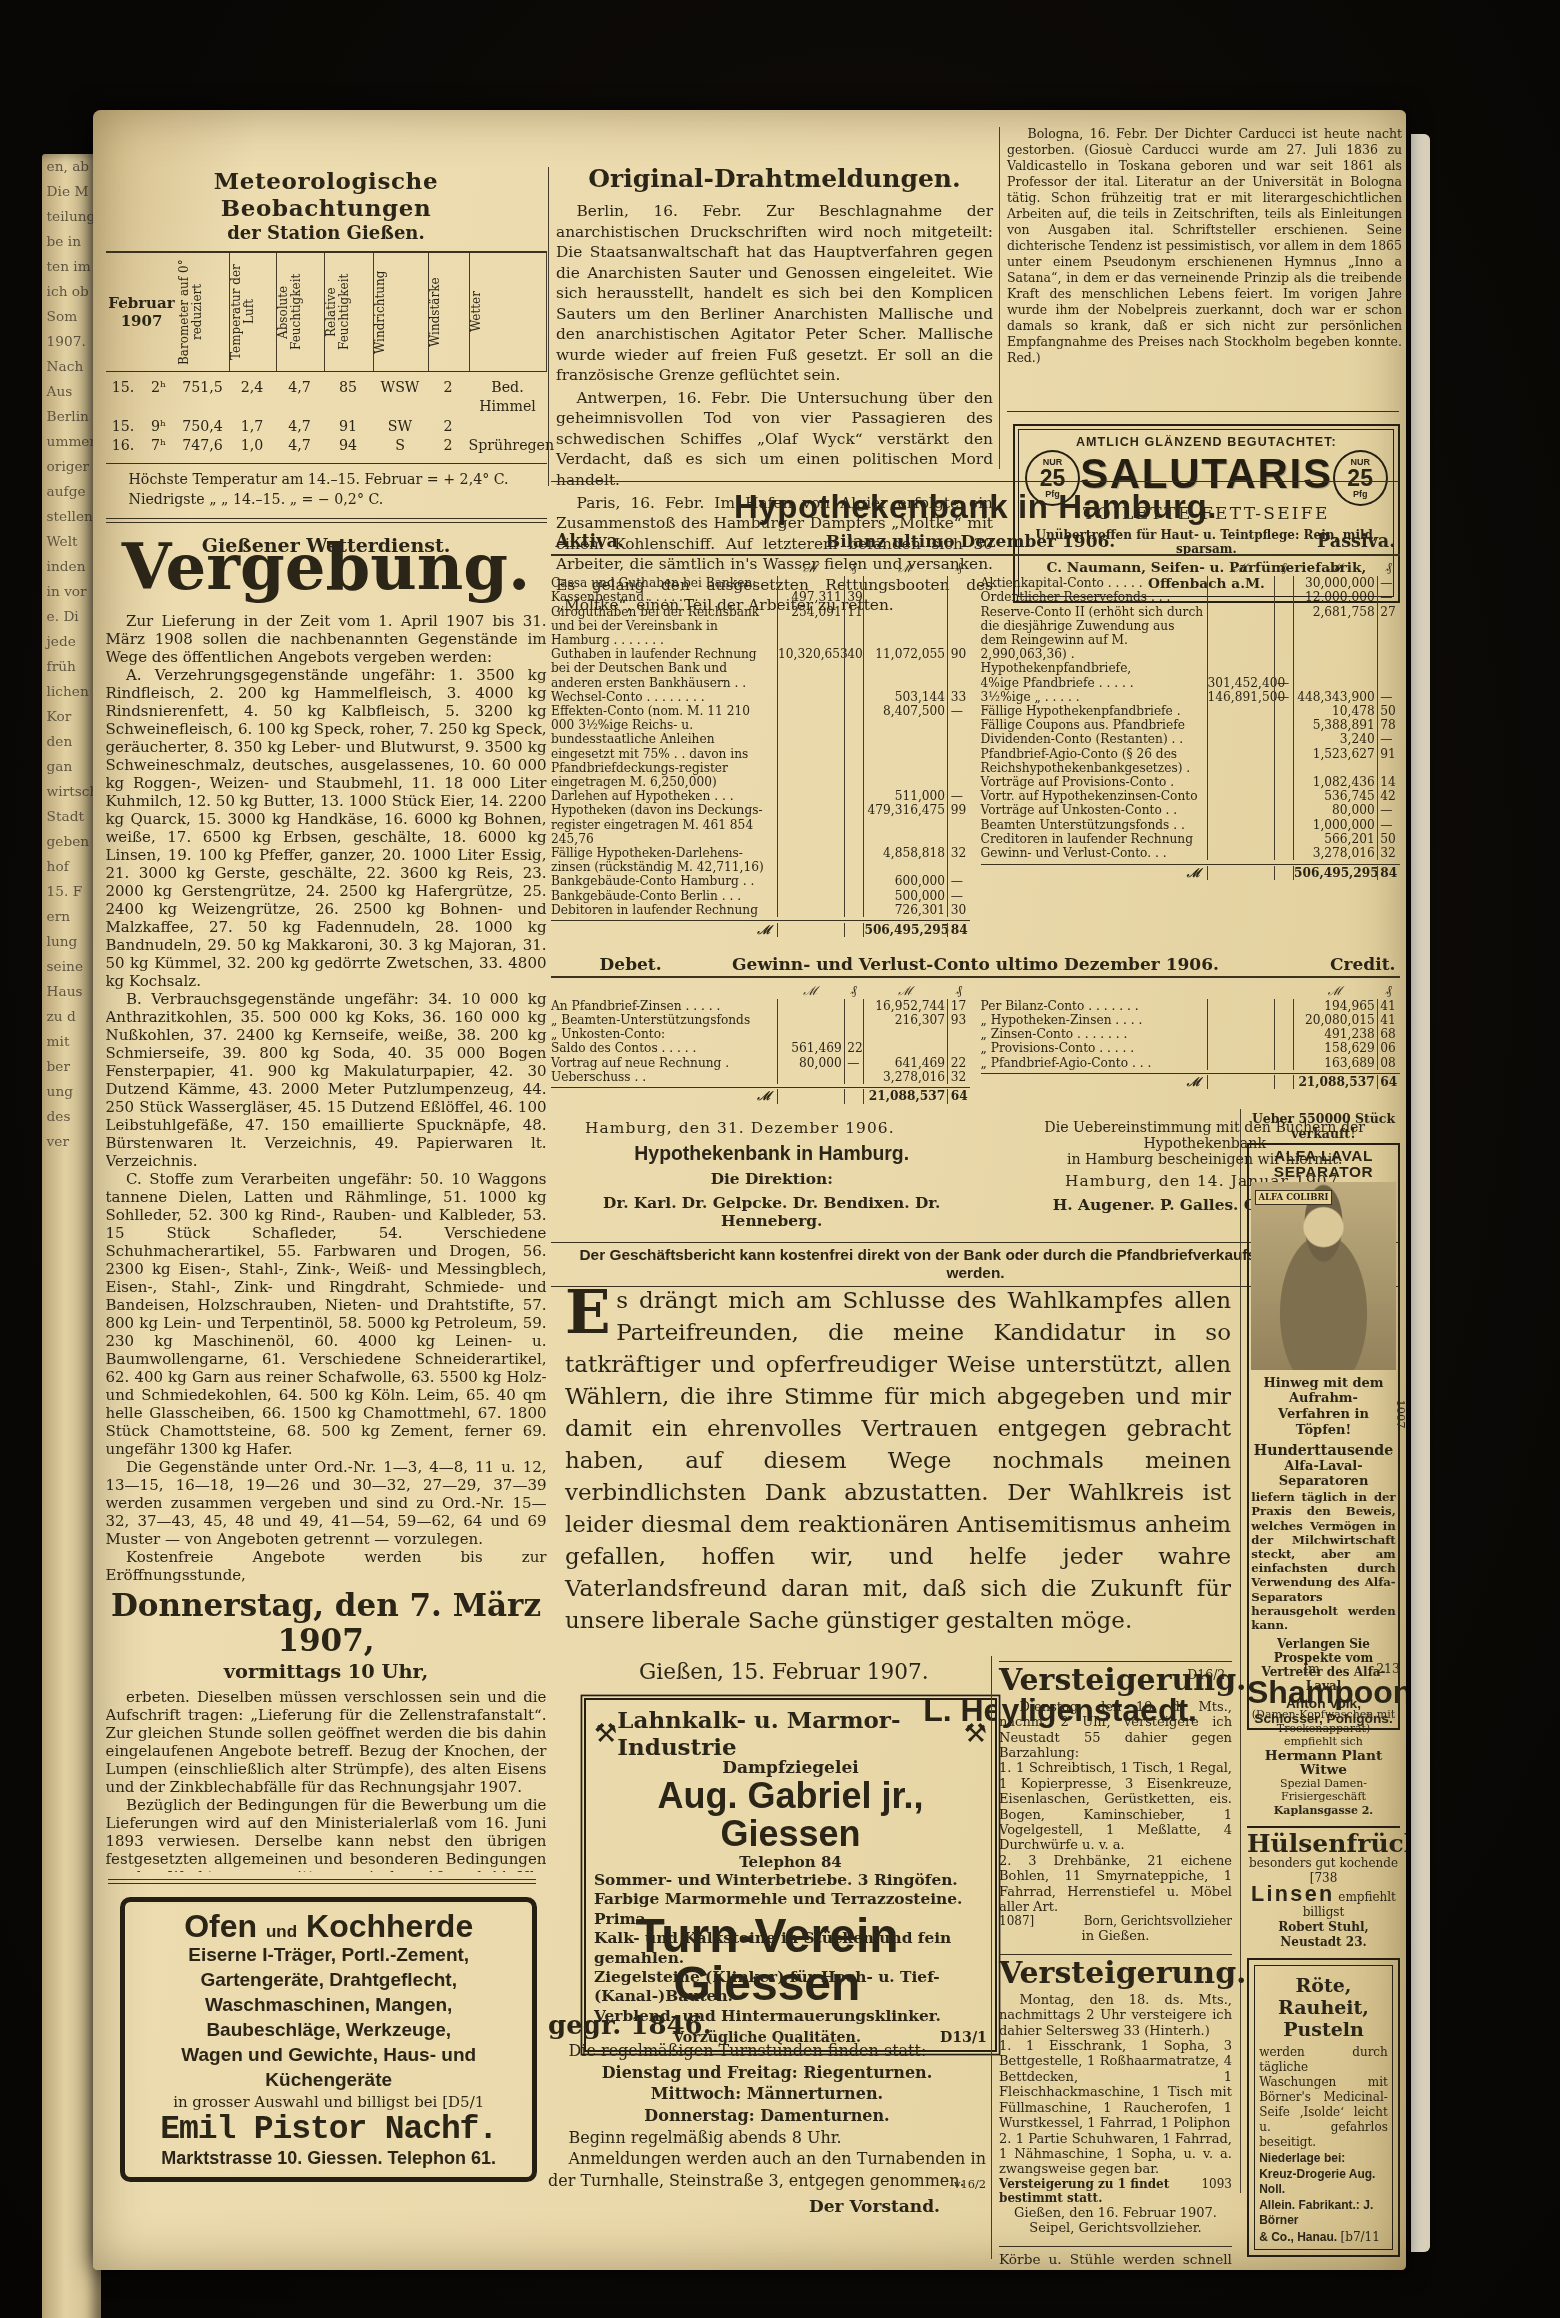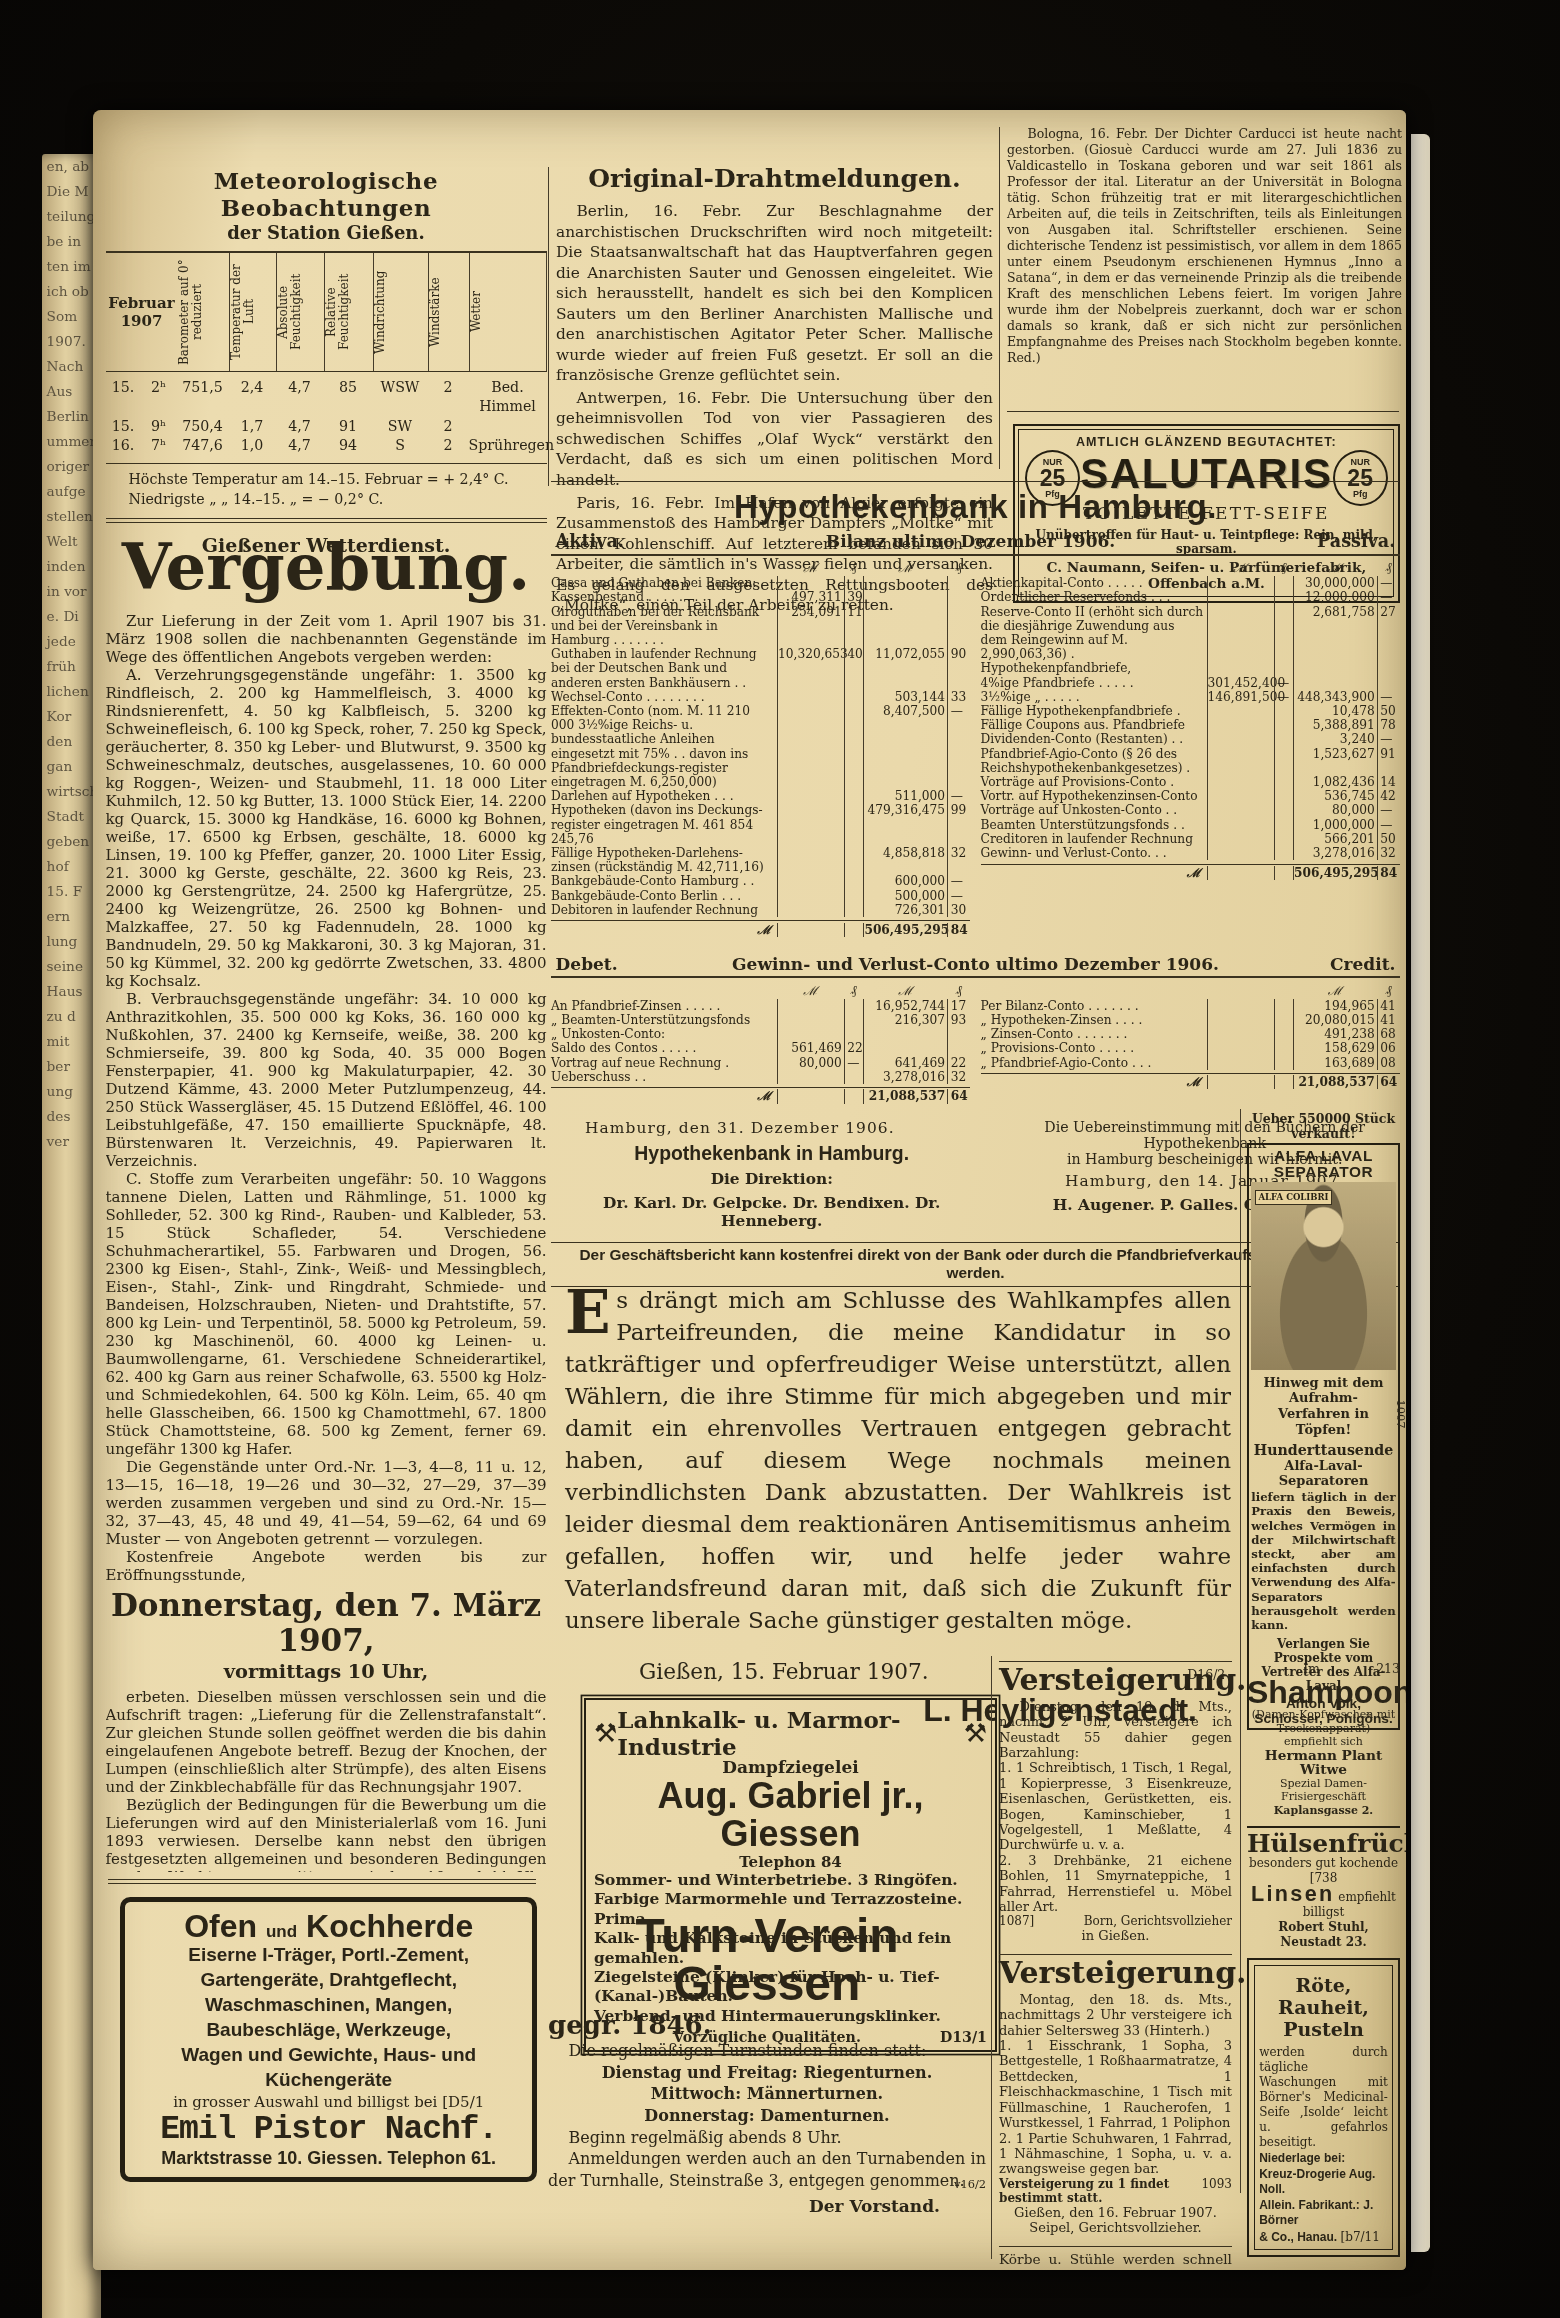--- a/index.html
+++ b/index.html
@@ -90,21 +90,21 @@
      font-size:12.5px;text-align:center;}
   .bhead span{border-left:0;}
   .brow{display:grid;grid-template-columns:1fr 67px 19.4px 84px 23px;font-size:12.2px;line-height:14.2px;}
   .brow .bl{padding-right:3.4px;}
   .brow .bn{text-align:right;padding-right:2.3px;border-left:1.1px solid #453c2a;}
   .brow .bn.p1,.brow .bn.p2{text-align:left;padding-left:2.3px;}
   .brow.total{border-top:1.7px solid #3a321f;font-weight:bold;margin-top:3.4px;padding-top:1.1px;}
   .brow.total .bl{text-align:right;font-style:italic;padding-right:5.7px;}
   .gv-head{display:grid;grid-template-columns:114px 1fr 114px;align-items:baseline;
      border-bottom:2.3px double #3a321f;padding:2.3px 4.6px;margin-top:15px;}
-  .gv-head .l{font-size:17px;font-weight:bold;}
+  .gv-head .l{font-size:17px;font-weight:bold;margin-left:44px;}
   .gv-head .t{font-size:17px;font-weight:bold;text-align:center;}
   .gv-head .r{font-size:17px;font-weight:bold;text-align:right;}
   .bank-sigs{display:flex;justify-content:space-between;margin-top:15px;}
   .bank-sigs .lcol{width:52%;}
   .bank-sigs .rcol{width:46%;text-align:center;}
   .bs1{font-size:15.4px;letter-spacing:1.1px;padding-left:34px;}
   .bs2{font-size:19.4px;font-weight:bold;text-align:center;margin-top:5.7px;font-family:"Liberation Sans",sans-serif;}
   .bs3{font-size:15.4px;font-weight:bold;text-align:center;margin-top:4.6px;}
   .bs4{font-size:15.4px;font-weight:bold;margin-top:5.7px;text-align:center;}
   .at1{font-size:14.2px;}

